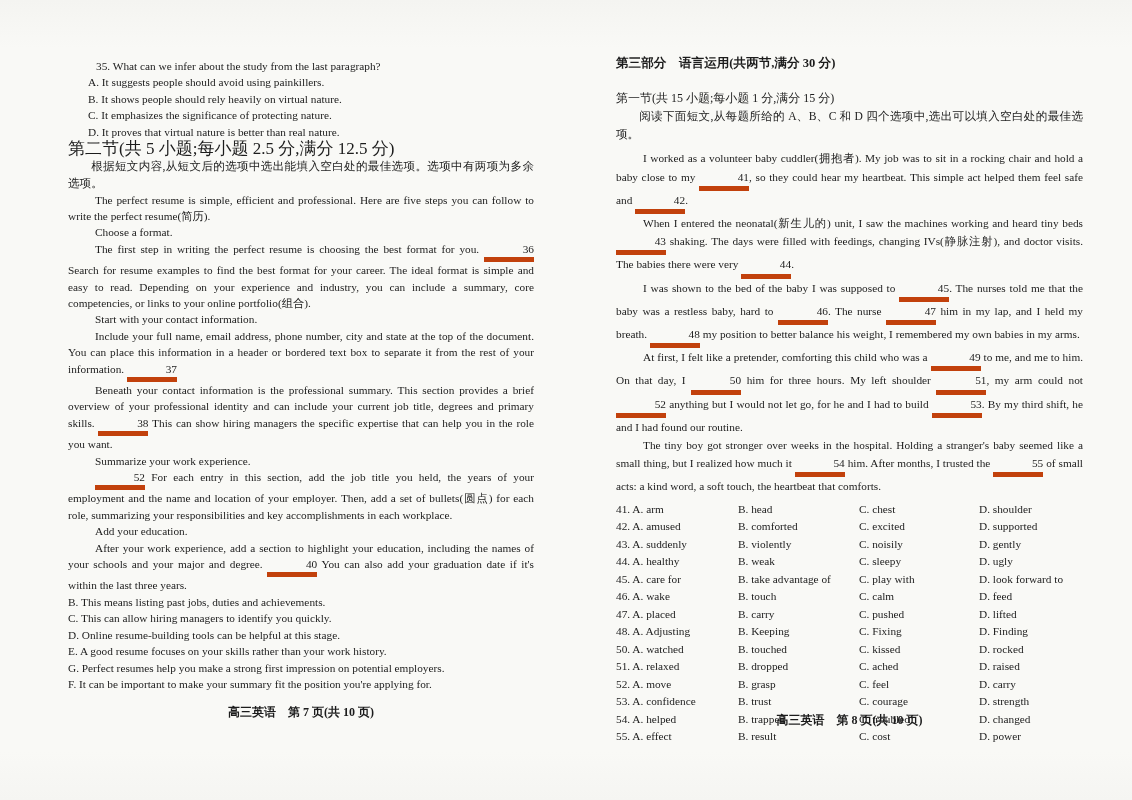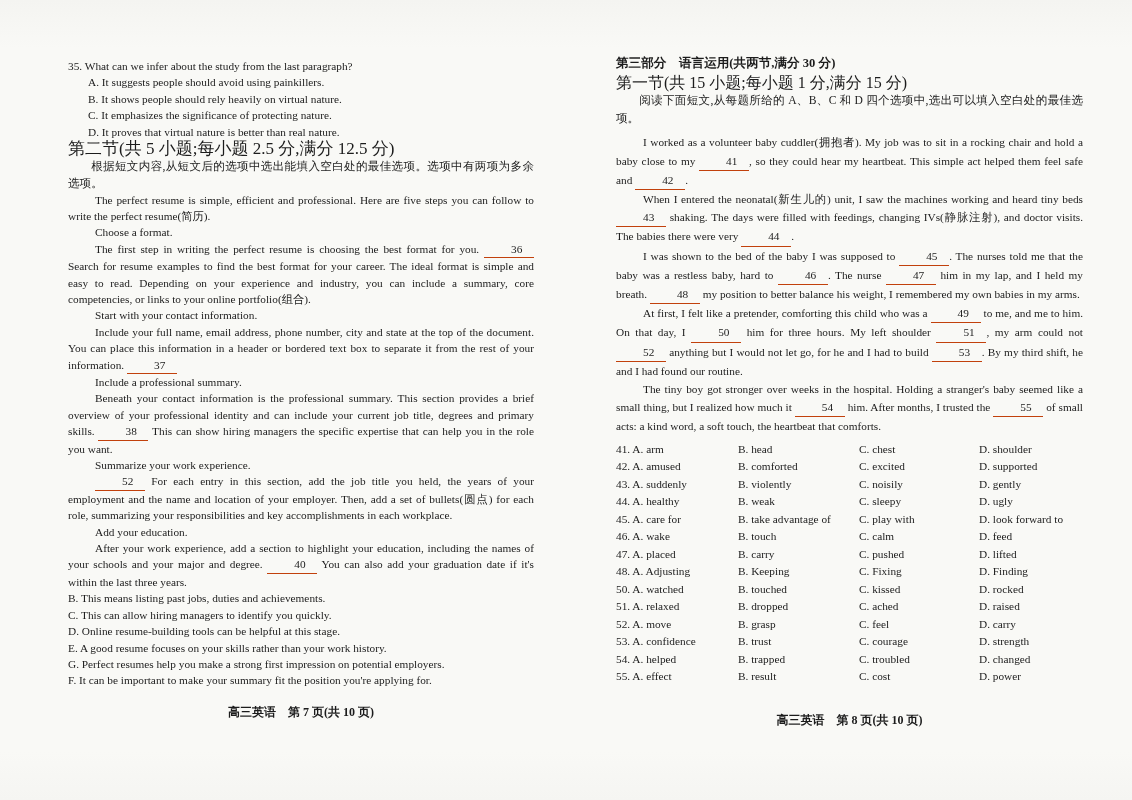--- a/index.html
+++ b/index.html
@@ -9,38 +9,38 @@
     background-image:linear-gradient(180deg,#f4f4f1 0%,#f9f9f6 6%,#f9f9f6 94%,#f5f5f2 100%);
     font-family:"Liberation Serif","DejaVu Serif",serif;
     color:#1c1c1c;
     -webkit-font-smoothing:antialiased;
   }
   .page{position:absolute;font-size:11.3px;line-height:16.4px;}
   #page-left{left:68px;top:58px;width:466px;}
   #page-right{left:616px;top:54px;width:467px;line-height:18.2px;}
 
   
-  .q-stem{text-align:justify;}
+  .q-stem{text-align:justify;margin-left:28px;}
   .q-option{padding-left:20px;}
   .cn-sec{font-size:17px;line-height:17.5px;}
   .cn-instr{font-size:11.6px;line-height:17px;text-indent:2em;text-align:justify;}
   .pline[data-type="para"]{text-indent:27px;text-align:justify;}
   .pline[data-type="heading"]{font-weight:normal;padding-left:27px;}
   .choice{white-space:nowrap;}
 
   
   .part3-title{font-weight:bold;font-size:12.6px;line-height:19px;}
-  .sec1-title{font-size:16px;line-height:19px;}
+  .sec1-title{font-size:12px;line-height:19px;margin-top:16px;}
   #page-right .cn-instr{line-height:18.2px;}
   .cloze-para{text-indent:27px;text-align:justify;}
   .cloze-passage{margin-top:5px;}
 
   .blank{
-    display:inline-block;width:50px;text-align:left;
-    border-bottom:1px solid #c2410c;
+    display:inline-block;width:50px;text-align:right;
+    border-bottom:5px solid #c2410c;
   }
 
   .opt-table{margin-top:5px;}
   .opt-row{
     display:grid;grid-template-columns:122px 121px 120px 1fr;
     height:17.5px;line-height:17.5px;white-space:nowrap;
   }
 
   .footer{
     position:absolute;font-weight:bold;font-size:12px;text-align:center;
@@ -70,21 +70,20 @@
       <div class="pline" data-type="para">The perfect resume is simple, efficient and professional. Here are five steps you can follow to write the perfect resume(简历).</div>
 
       <div class="pline" data-type="heading">Choose a format.</div>
 
       <div class="pline" data-type="para">The first step in writing the perfect resume is choosing the best format for you. <span class="blank">36</span> Search for resume examples to find the best format for your career. The ideal format is simple and easy to read. Depending on your experience and industry, you can include a summary, core competencies, or links to your online portfolio(组合).</div>
 
       <div class="pline" data-type="heading">Start with your contact information.</div>
 
       <div class="pline" data-type="para">Include your full name, email address, phone number, city and state at the top of the document. You can place this information in a header or bordered text box to separate it from the rest of your information. <span class="blank">37</span></div>
 
-      <div class="pline" data-type="heading">Include a professional summary.</div>
 
       <div class="pline" data-type="para">Beneath your contact information is the professional summary. This section provides a brief overview of your professional identity and can include your current job title, degrees and primary skills. <span class="blank">38</span> This can show hiring managers the specific expertise that can help you in the role you want.</div>
 
       <div class="pline" data-type="heading">Summarize your work experience.</div>
 
       <div class="pline" data-type="para"><span class="blank">52</span> For each entry in this section, add the job title you held, the years of your employment and the name and location of your employer. Then, add a set of bullets(圆点) for each role, summarizing your responsibilities and key accomplishments in each workplace.</div>
 
       <div class="pline" data-type="heading">Add your education.</div>
 
       <div class="pline" data-type="para">After your work experience, add a section to highlight your education, including the names of your schools and your major and degree. <span class="blank">40</span> You can also add your graduation date if it's within the last three years.</div>

